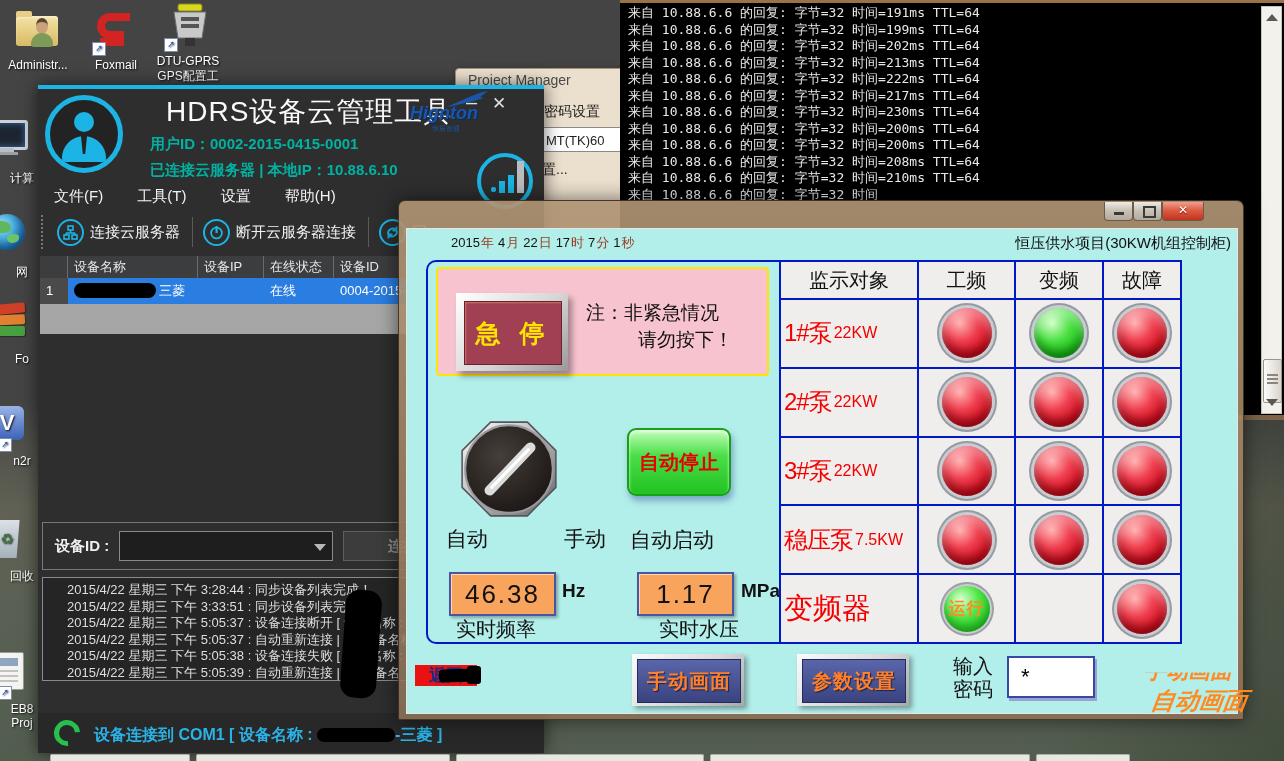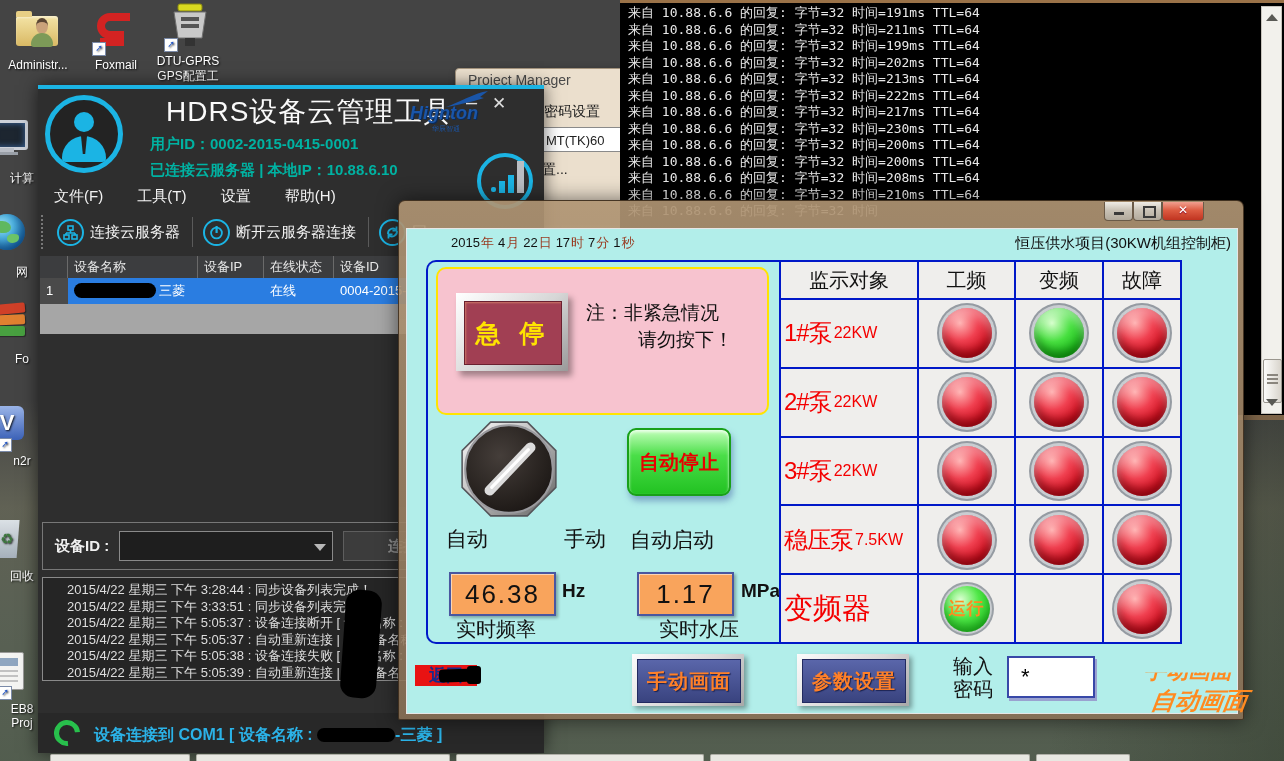--- a/index.html
+++ b/index.html
@@ -117,21 +117,21 @@
   .wbtn.close{width:42px;background:linear-gradient(#f0a090,#dd5c42 45%,#c03420);}
   .wbtn .bar{position:absolute;left:9px;bottom:5px;width:10px;height:3px;background:#3a3a3a;}
   .wbtn .box{position:absolute;left:9px;top:4px;width:9px;height:8px;border:2px solid #3a3a3a;}
   .wbtn .x{position:absolute;width:100%;text-align:center;top:1px;color:#fff;font-size:12px;font-weight:bold;text-shadow:0 1px 1px #802;}
   .scontent{position:absolute;left:7px;top:27px;width:832px;height:486px;background:#b2eeea;border:1px solid #e6e6e6;box-sizing:border-box;}
   .sdate{position:absolute;left:40px;top:5px;font-size:13px;}
   .sdate .num{color:#111;margin-left:4px;}
   .sdate .unit{color:#993a20;margin-left:1px;}
   .sname{position:absolute;right:6px;top:5px;font-size:15px;color:#111;}
   .leftpanel{position:absolute;left:19px;top:31px;width:353px;height:384px;border:2px solid #0018c8;border-right:none;border-radius:10px 0 0 10px;box-sizing:border-box;}
-  .pinkbox{position:absolute;left:8px;top:5px;width:333px;height:148px;background:#f7c3cf;border:2px solid #ffe400;border-radius:10px;box-sizing:border-box;}
+  .pinkbox{position:absolute;left:8px;top:5px;width:333px;height:109px;background:#f7c3cf;border:2px solid #ffe400;border-radius:4px;box-sizing:border-box;}
   .estop{position:absolute;left:18px;top:24px;width:112px;height:78px;background:linear-gradient(135deg,#ffffff 0%,#d6d6d6 55%,#9a9a9a 100%);box-shadow:4px 5px 6px rgba(0,0,0,.35);padding:8px;box-sizing:border-box;}
   .estop-face{width:100%;height:100%;background:#a13f53;border:1px solid #6a2030;display:flex;align-items:center;justify-content:center;color:#ffe400;font-size:25px;font-weight:bold;letter-spacing:6px;box-shadow:inset 1px 1px 2px #c76;}
   .noteblock{position:absolute;left:148px;top:30px;font-size:19px;color:#111;line-height:27px;}
   .noteblock .n2{margin-left:52px;text-align:right;}
   .knob{position:absolute;left:28px;top:154px;}
   .knoblabels{position:absolute;left:18px;top:263px;width:160px;font-size:21px;color:#111;display:flex;justify-content:space-between;}
   .autobtn{position:absolute;left:199px;top:166px;width:104px;height:68px;border-radius:9px;
     background:linear-gradient(#c2ffba 0%,#4ade48 40%,#22c222 100%);border:2px solid #19a019;
     color:#e80000;font-size:20px;font-weight:bold;display:flex;align-items:center;justify-content:center;
     box-shadow:2px 5px 6px rgba(110,150,190,.8),inset 0 2px 3px #eaffea;box-sizing:border-box;}
@@ -265,21 +265,20 @@
     <div class="pm-title">Project Manager</div>
     <div class="pm-l1">密码设置</div>
     <div class="pm-colon">：</div>
     <div class="pm-field">MT(TK)60</div>
     <div class="pm-l2">置...</div>
   </div>
 
   <div class="terminal">
     <div class="tlines">
         <div class="tline">来自 10.88.6.6 的回复: 字节=32 时间=191ms TTL=64</div>
-        <div class="tline">来自 10.88.6.6 的回复: 字节=32 时间=211ms TTL=64</div>
         <div class="tline">来自 10.88.6.6 的回复: 字节=32 时间=199ms TTL=64</div>
         <div class="tline">来自 10.88.6.6 的回复: 字节=32 时间=202ms TTL=64</div>
         <div class="tline">来自 10.88.6.6 的回复: 字节=32 时间=213ms TTL=64</div>
         <div class="tline">来自 10.88.6.6 的回复: 字节=32 时间=222ms TTL=64</div>
         <div class="tline">来自 10.88.6.6 的回复: 字节=32 时间=217ms TTL=64</div>
         <div class="tline">来自 10.88.6.6 的回复: 字节=32 时间=230ms TTL=64</div>
         <div class="tline">来自 10.88.6.6 的回复: 字节=32 时间=200ms TTL=64</div>
         <div class="tline">来自 10.88.6.6 的回复: 字节=32 时间=200ms TTL=64</div>
         <div class="tline">来自 10.88.6.6 的回复: 字节=32 时间=208ms TTL=64</div>
         <div class="tline">来自 10.88.6.6 的回复: 字节=32 时间=210ms TTL=64</div>

